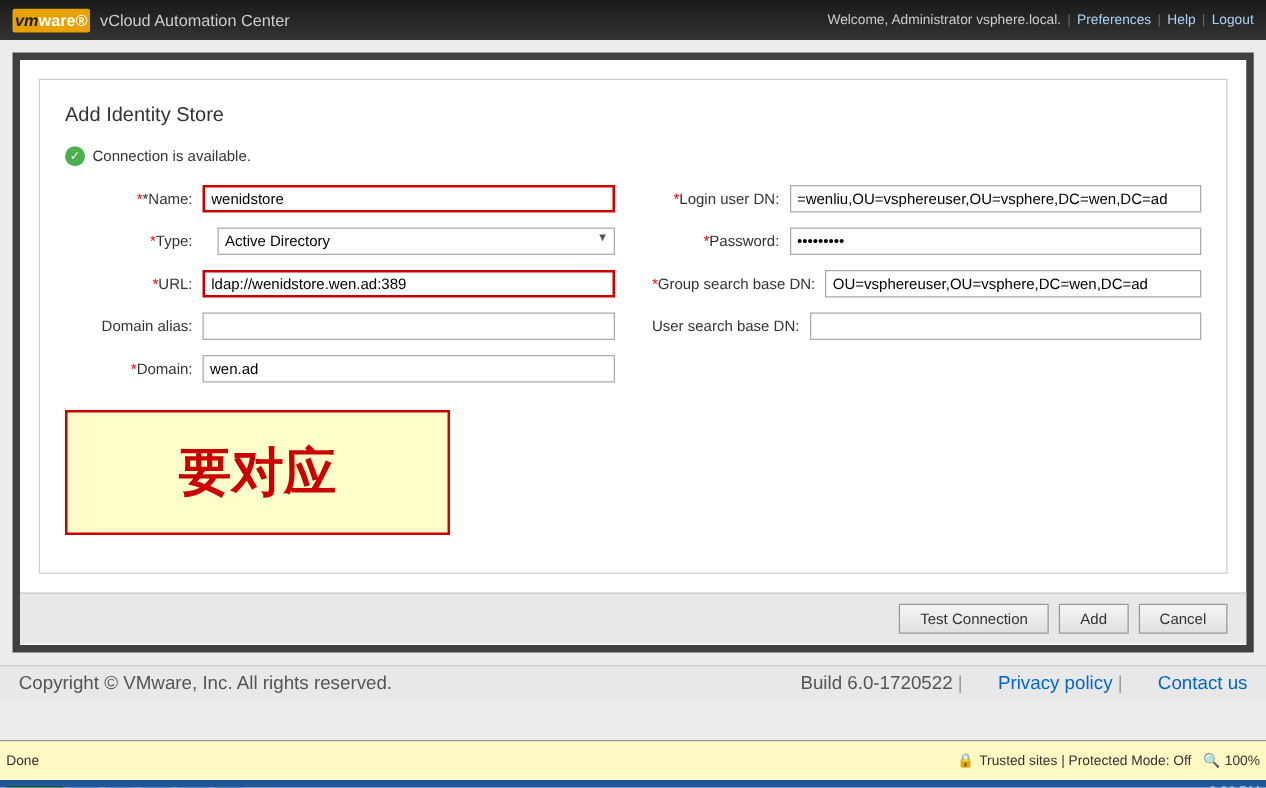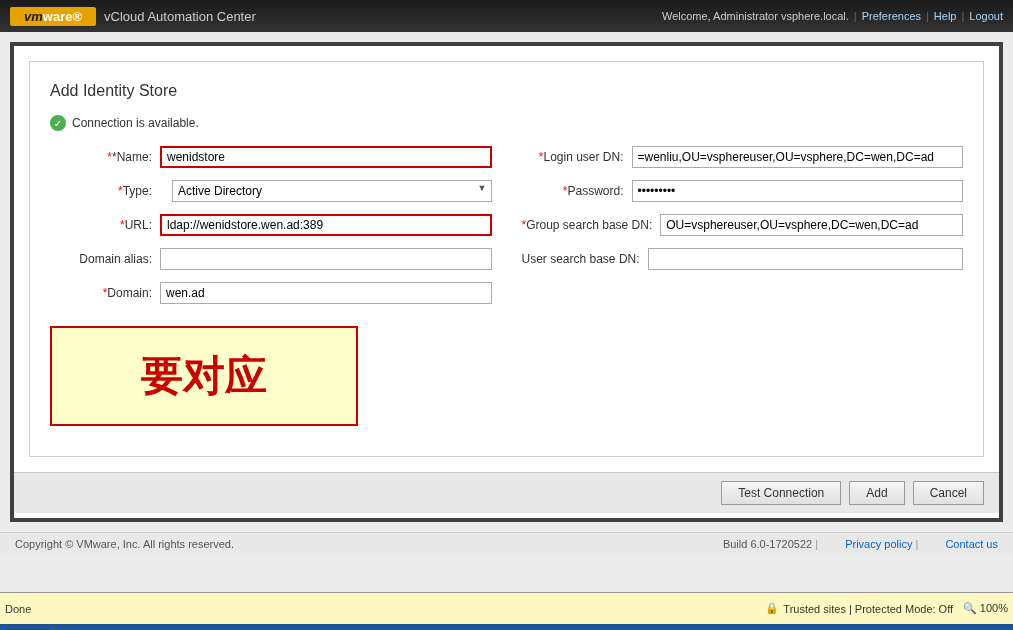--- a/index.html
+++ b/index.html
@@ -17,21 +17,21 @@
     .header-logo {
       display: flex;
       align-items: center;
       gap: 8px;
     }
     .vmware-logo {
       background: #e8a200;
       color: white;
       font-weight: bold;
       font-size: 13px;
-      padding: 2px 14px;
+      padding: 2px 2px;
       border-radius: 2px;
     }
     .header-title {
       color: #ccc;
       font-size: 13px;
     }
     .header-right {
       color: #ccc;
       font-size: 11px;
       display: flex;
@@ -267,21 +267,21 @@
     }
 
     
     .copyright-bar {
       background: #e8e8e8;
       border-top: 1px solid #ccc;
       padding: 5px 15px;
       display: flex;
       justify-content: space-between;
       align-items: flex-start;
-      font-size: 11px;
+      font-size: 15px;
       color: #555;
     }
 
     .copyright-links a {
       color: #0066cc;
       text-decoration: none;
       margin-left: 24px;
     }
 
     .copyright-links .pipe {
@@ -290,21 +290,21 @@
 
     .outer-wrapper {
       background: #ececec;
       height: 560px;
       overflow: hidden;
     }
 
     .inner-page {
       background: white;
       margin: 10px;
-      border: 4px solid #404040;
+      border: 6px solid #404040;
       min-height: 480px;
     }
   </style>
 </head>
 <body>
 
 <div class="header">
   <div class="header-logo">
     <span class="vmware-logo">
       <span style="color:#1a1a1a; background:#e8a200; font-style:italic;">vm</span><span style="color:white;">ware</span>®

